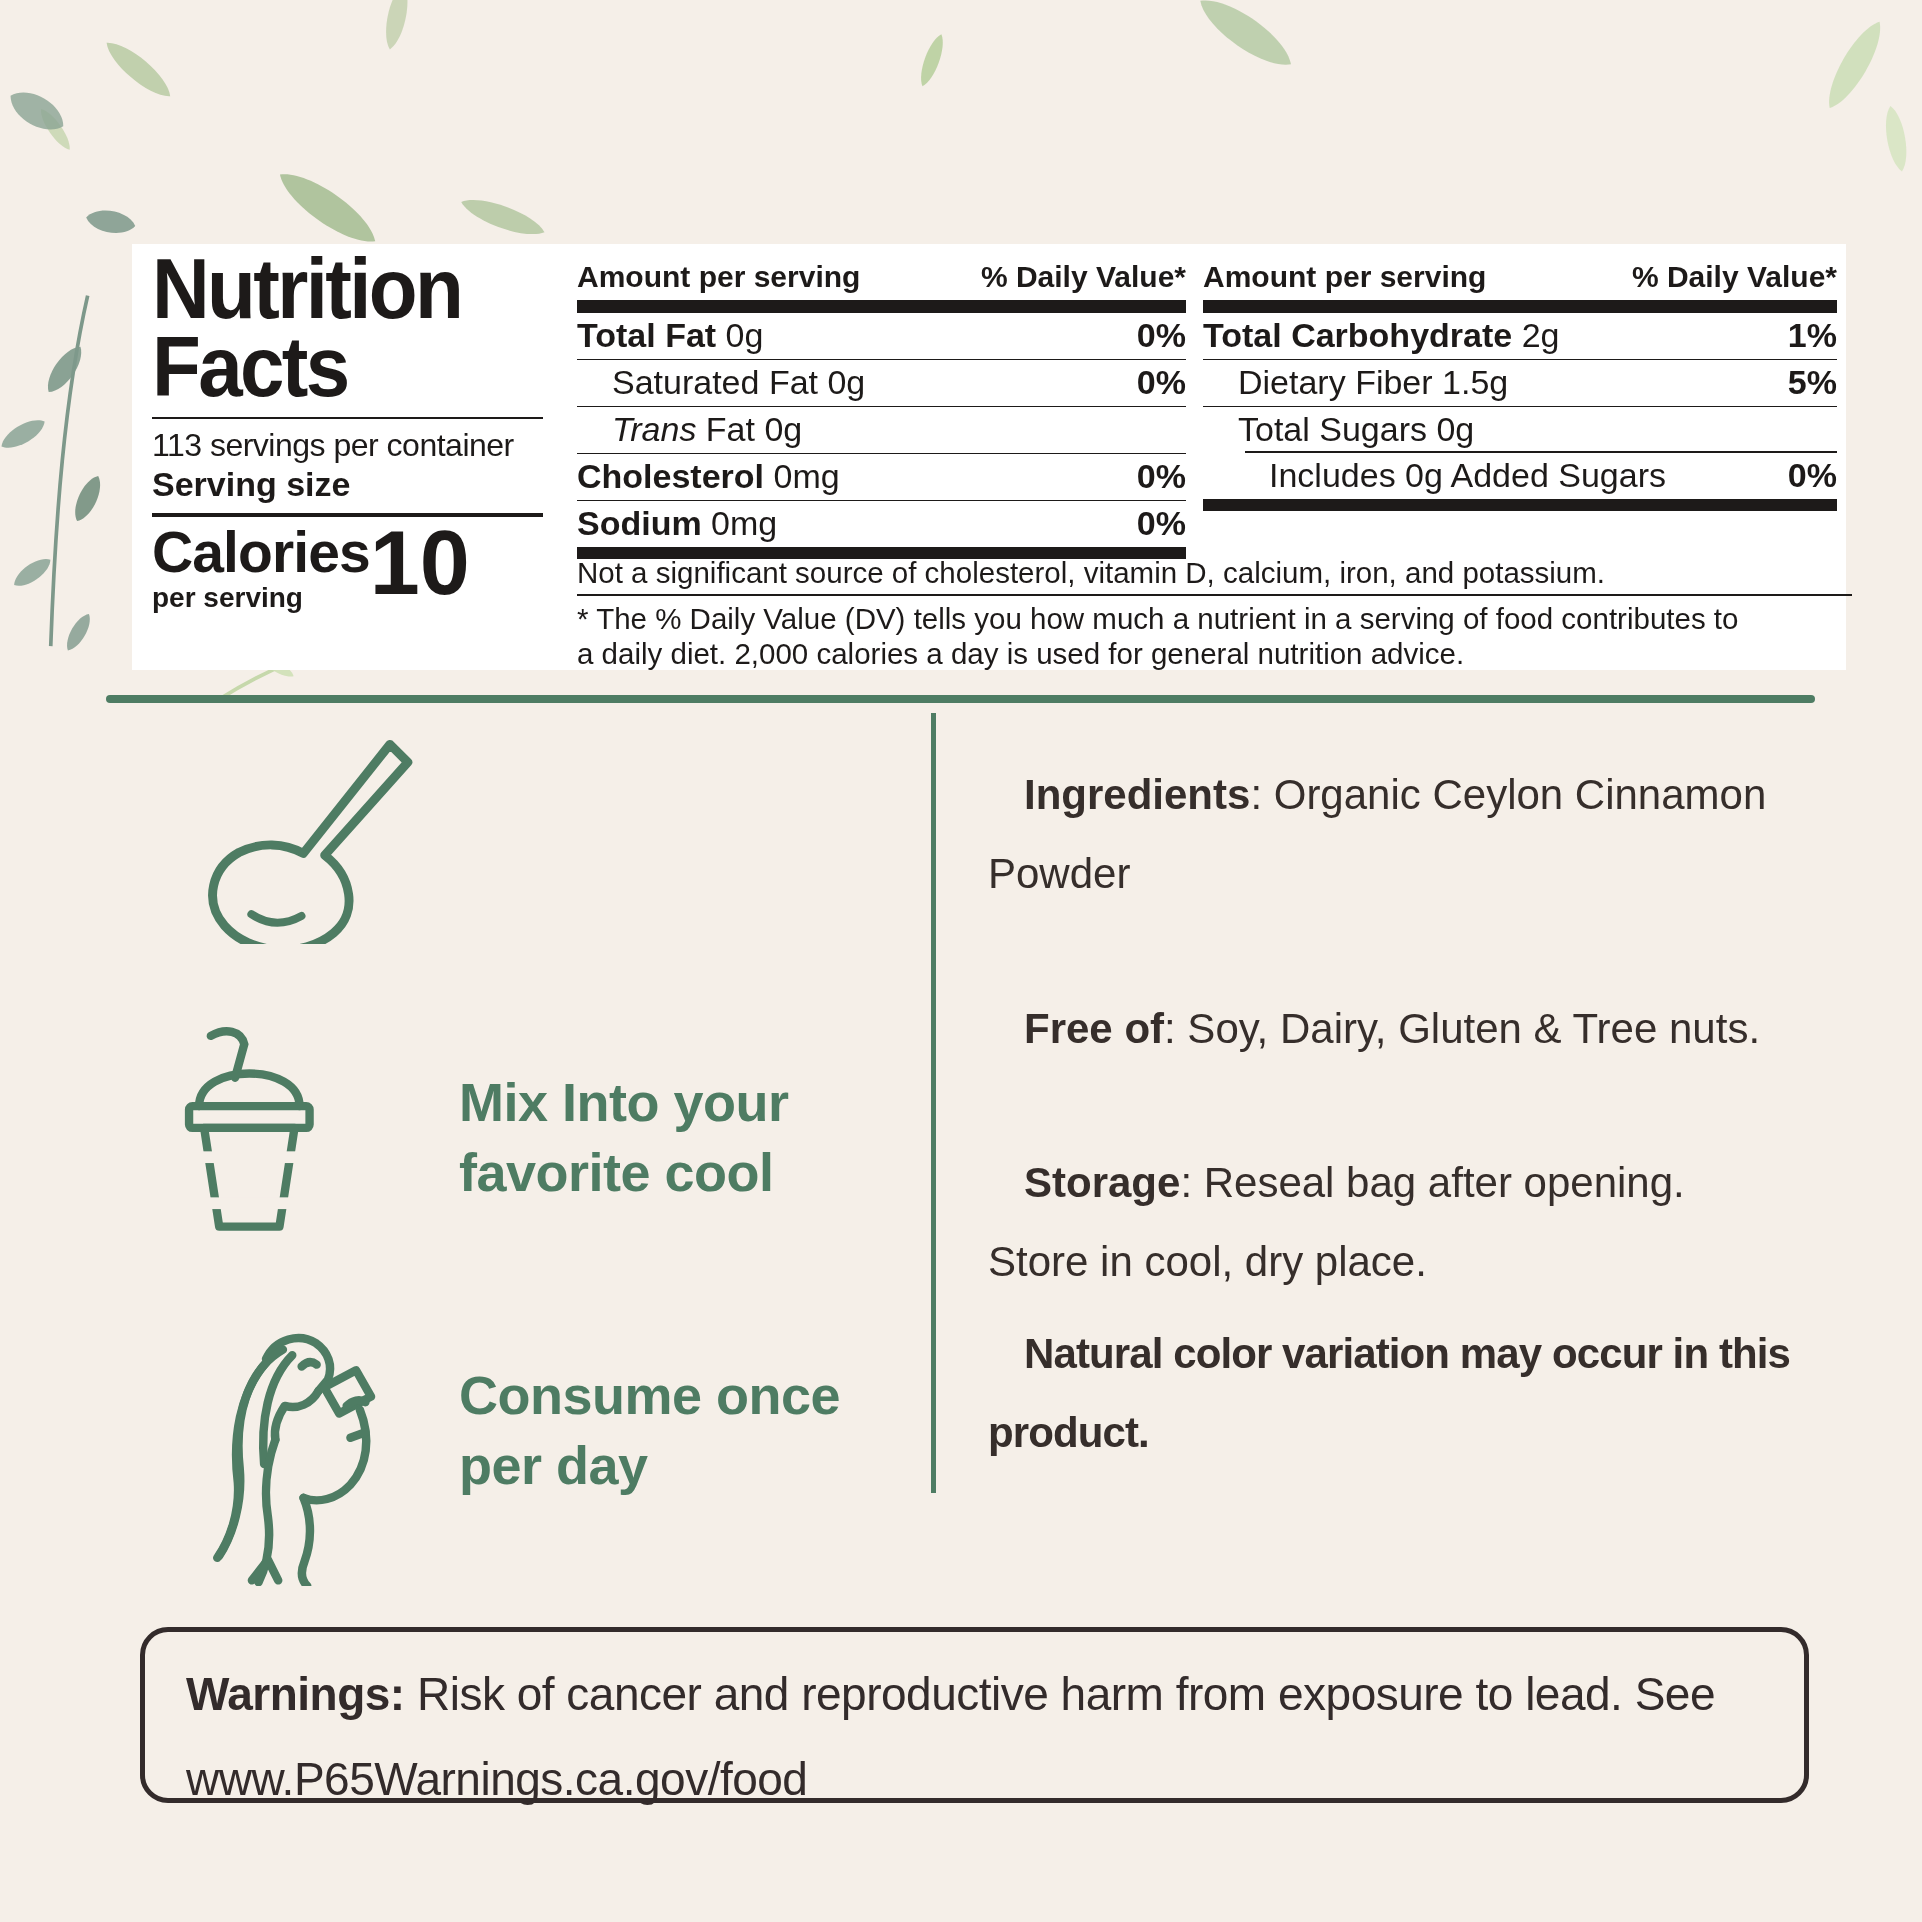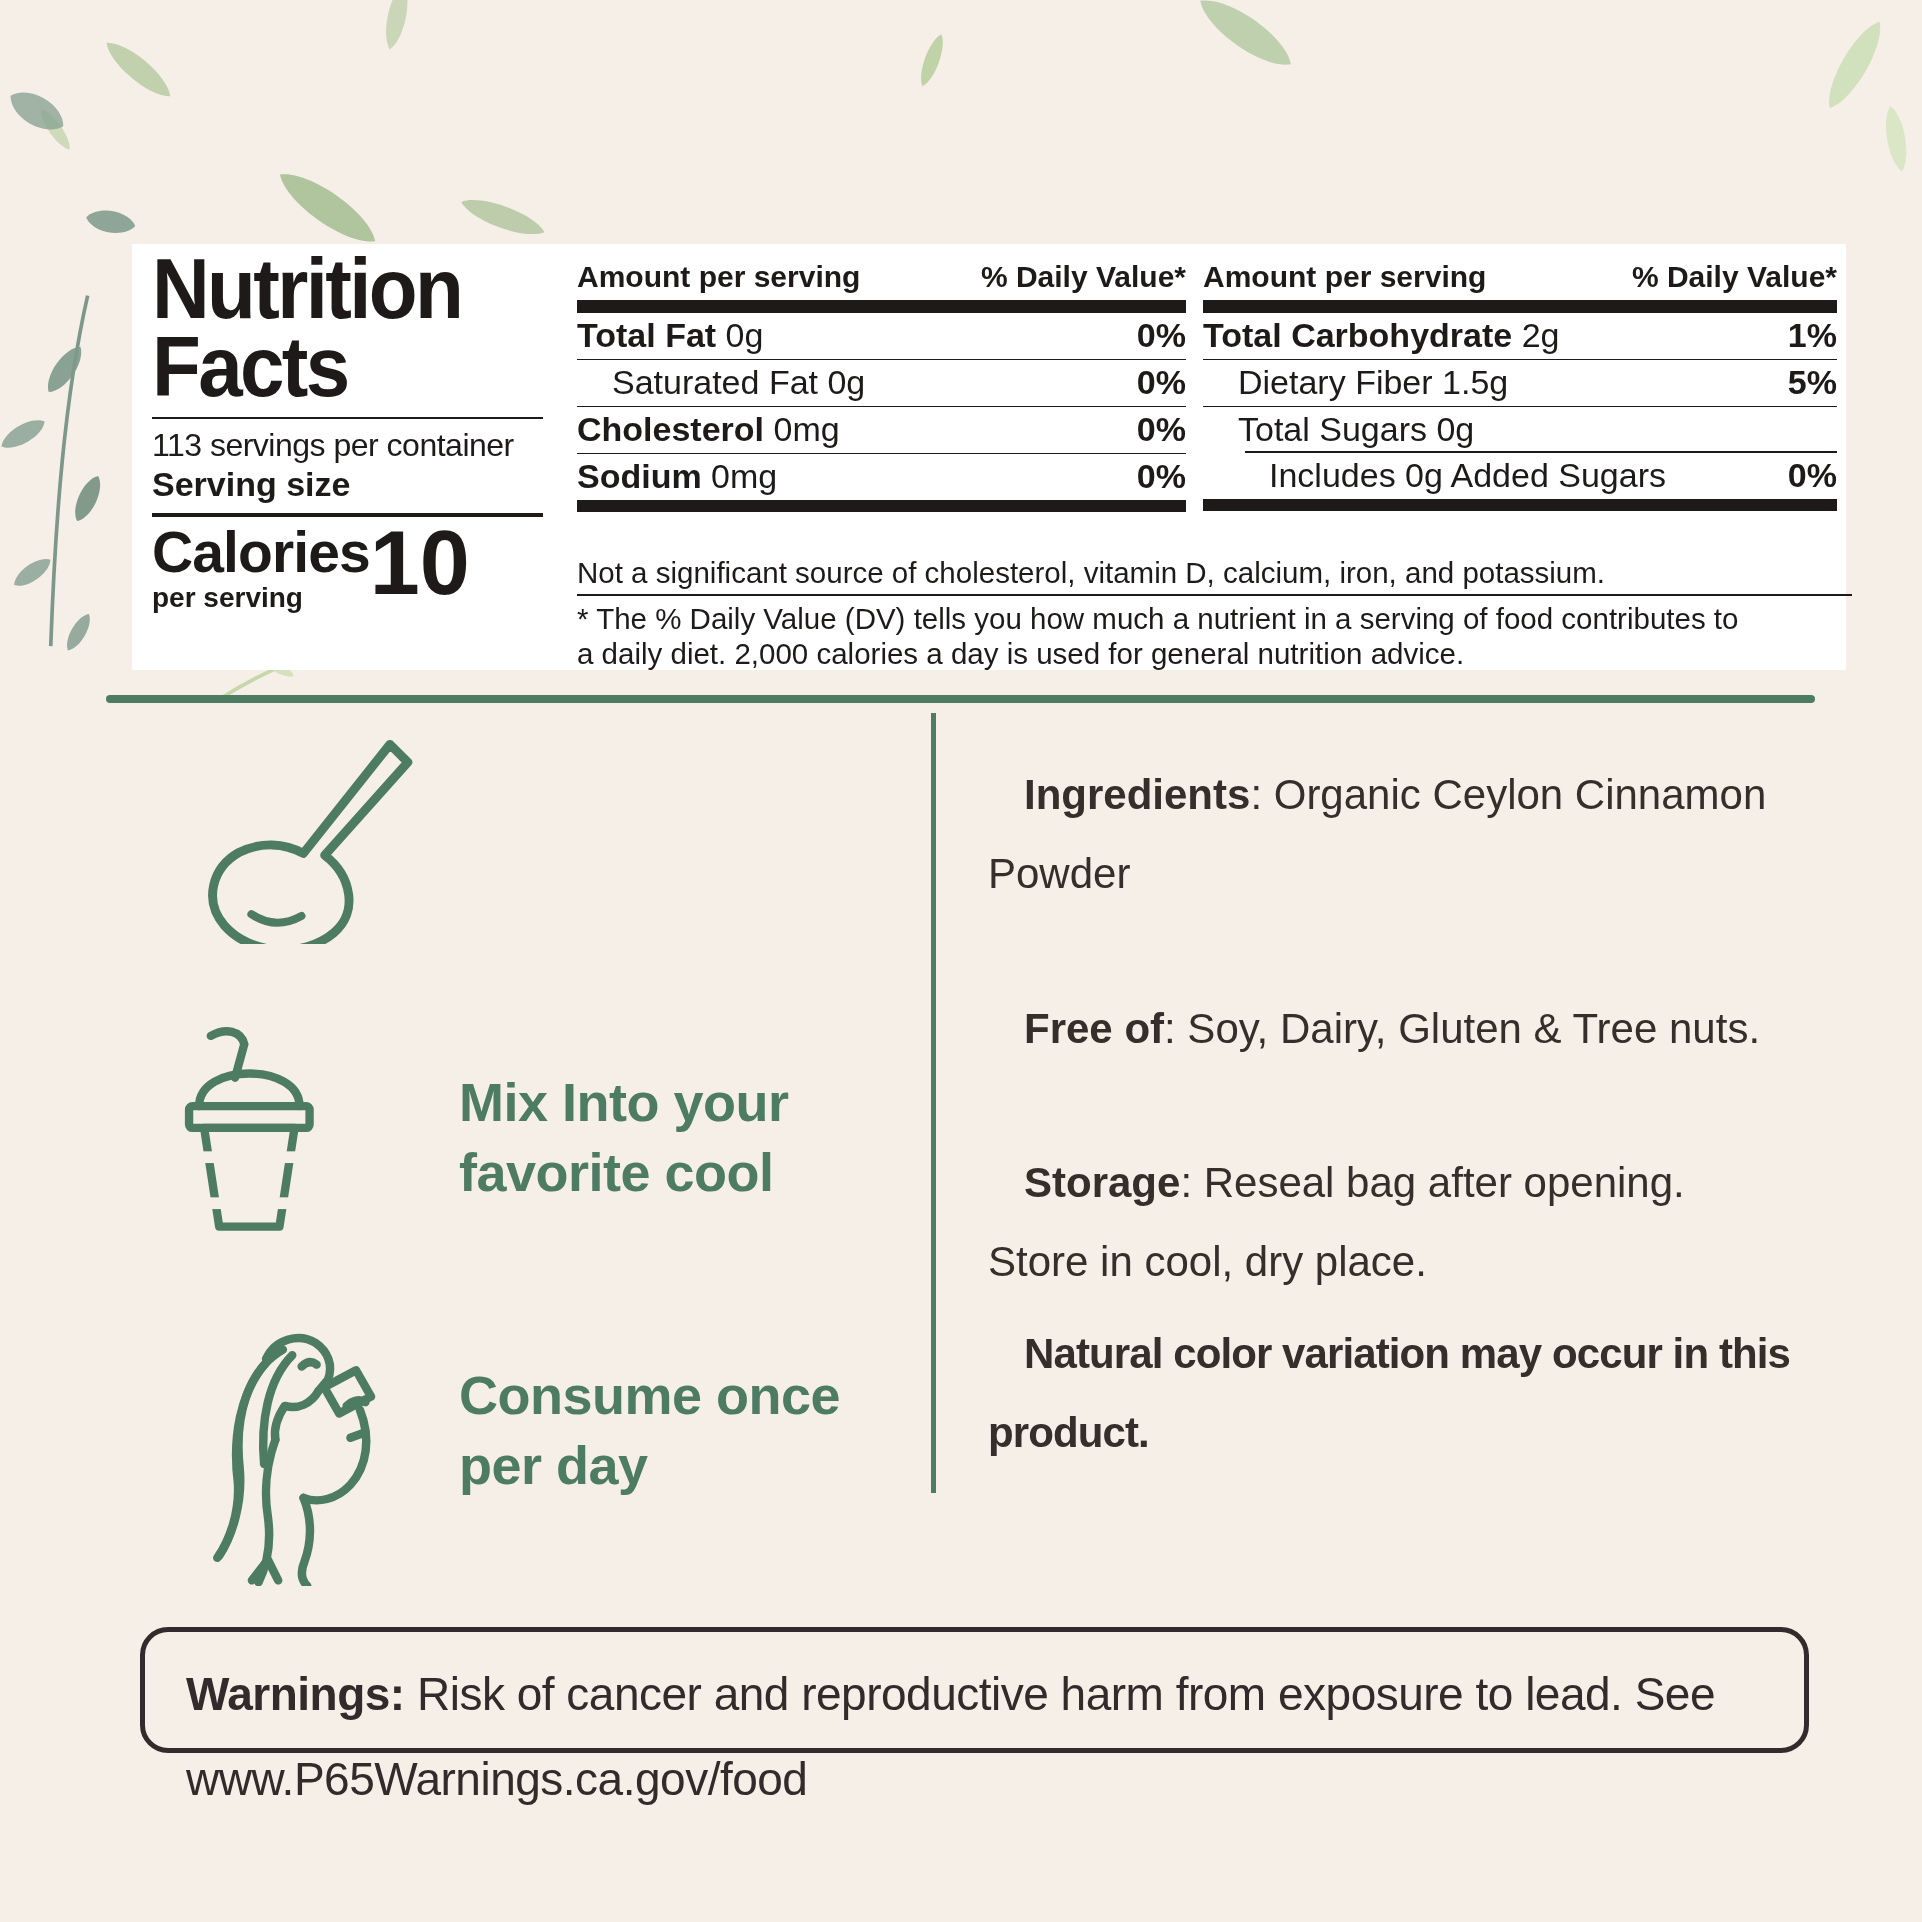--- a/index.html
+++ b/index.html
@@ -57,21 +57,21 @@
   .icon-scoop  { left:137px; top:736px; }
   .icon-cup    { left:174px; top:1021px; }
   .icon-person { left:123px; top:1314px; }
 
   .detail { position:absolute; left:988px; width:869px; font-size:42px; line-height:79px; color:#362e2b; z-index:2; }
   .detail b { font-weight:bold;margin-left:36px; }
   .dp1 { top:755px; } .dp2 { top:989px; } .dp3 { top:1143px; }
   .dp4 { top:1314px; font-weight:bold; letter-spacing:-0.9px; }
 
   
-  .warnbox { position:absolute; left:140px; top:1627px; width:1669px; height:126px; box-sizing:border-box;
+  .warnbox { position:absolute; left:140px; top:1627px; width:1669px; height:176px; box-sizing:border-box;
              border:5.5px solid #332b2b; border-radius:28px; padding:20px 37px 0 41px;
              font-size:46px; line-height:85px; color:#332b2b; letter-spacing:-0.5px; z-index:2; }
   .warnbox b { font-weight:bold; }
   .warnbox .wt { font-weight:500; }
 </style>
 </head>
 <body>
 
 <div class="canvas">
 
@@ -133,20 +133,24 @@
       <div class="bar"></div>
       <div class="nf-row">
         <span class="nm"><b>Total Fat</b><span> 0g</span></span>
         <span class="dv">0%</span>
       </div>
       <div class="nf-row">
         <span class="nm ind1">Saturated Fat 0g</span>
         <span class="dv">0%</span>
       </div>
       <div class="nf-row">
+        <span class="nm ind1"><i>Trans</i><span> Fat 0g</span></span>
+        <span class="dv"></span>
+      </div>
+      <div class="nf-row">
         <span class="nm"><b>Cholesterol</b><span> 0mg</span></span>
         <span class="dv">0%</span>
       </div>
       <div class="nf-row">
         <span class="nm"><b>Sodium</b><span> 0mg</span></span>
         <span class="dv">0%</span>
       </div>
       <div class="bar"></div>
     </div>
 

